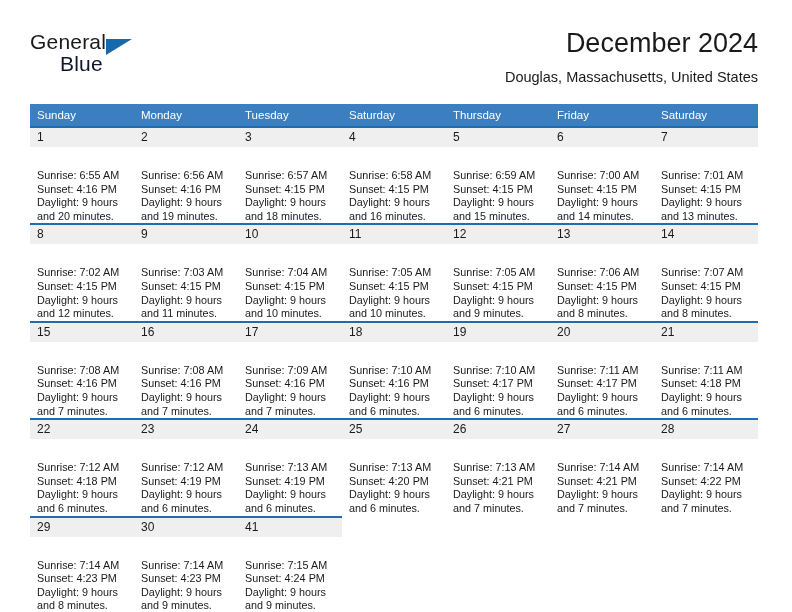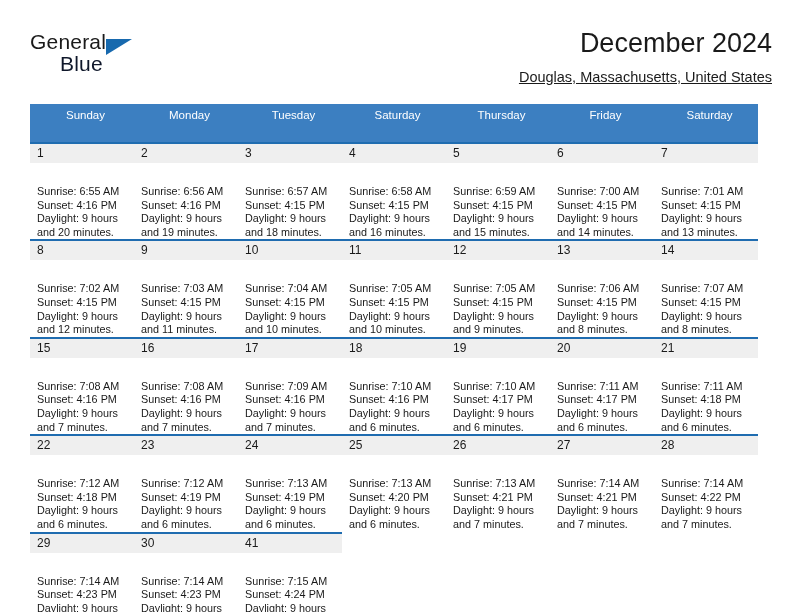--- a/index.html
+++ b/index.html
@@ -19,21 +19,21 @@
     width: 792px;
     height: 612px;
     box-sizing: border-box;
   }
 
   
   .header {
     position: absolute;
     left: 30px;
     top: 26px;
-    right: 20px;
+    right: 34px;
     height: 70px;
   }
   .brand {
     position: absolute;
     left: 0;
     top: 4px;
     width: 180px;
     height: 56px;
   }
   .brand-general {
@@ -75,39 +75,38 @@
     color: #1a1a1a;
     line-height: 34px;
     white-space: nowrap;
   }
   .location {
     font-size: 14.5px;
     color: #1a1a1a;
     line-height: 22px;
     margin-top: 6px;
     white-space: nowrap;
-    text-decoration: underline;
   }
 
   
   .calendar {
     position: absolute;
     left: 30px;
     top: 104px;
     width: 728px;
     border-collapse: collapse;
     table-layout: fixed;
   }
   .calendar th {
     background: #3c7fc1;
     color: #ffffff;
     font-size: 11.5px;
     font-weight: normal;
-    text-align: center;
-    padding: 5px 0 21px 7px;
+    text-align: left;
+    padding: 5px 0 5px 7px;
     height: 11px;
     vertical-align: middle;
   }
   .daycell {
     vertical-align: top;
     padding: 0;
     height: 90px;
     border-top: 2px solid #1f6cb0;
     background: #ffffff;
   }

